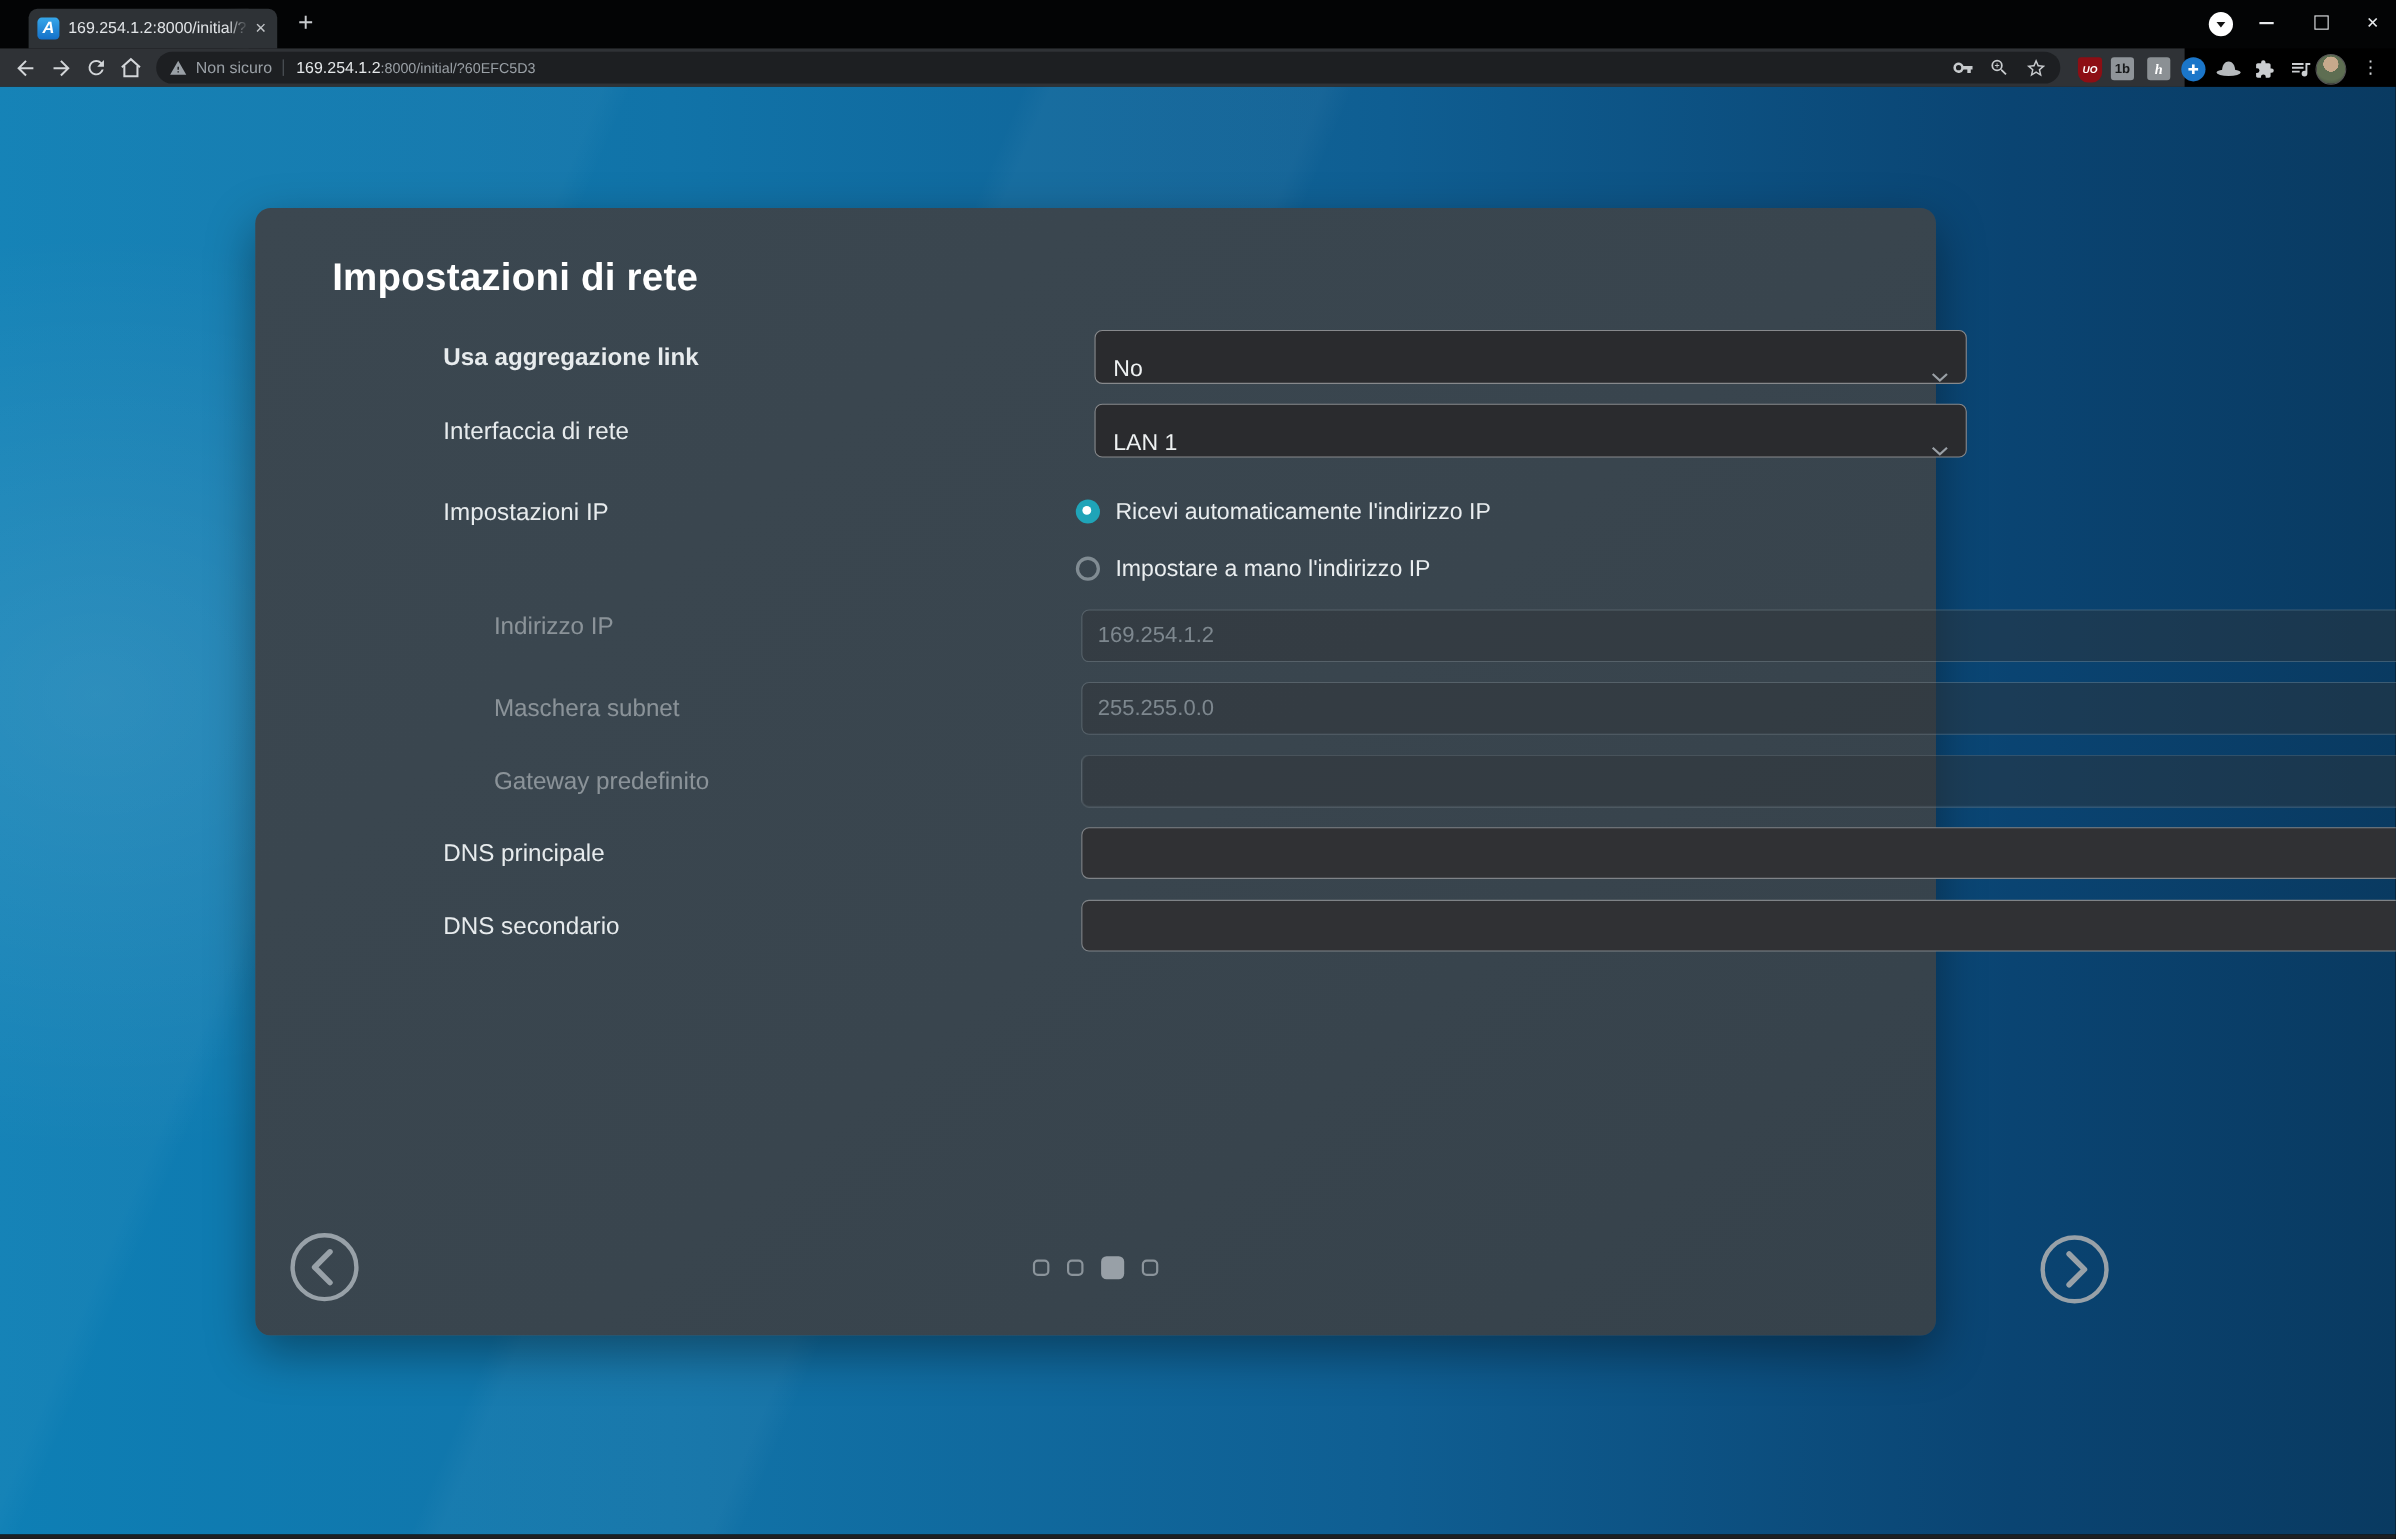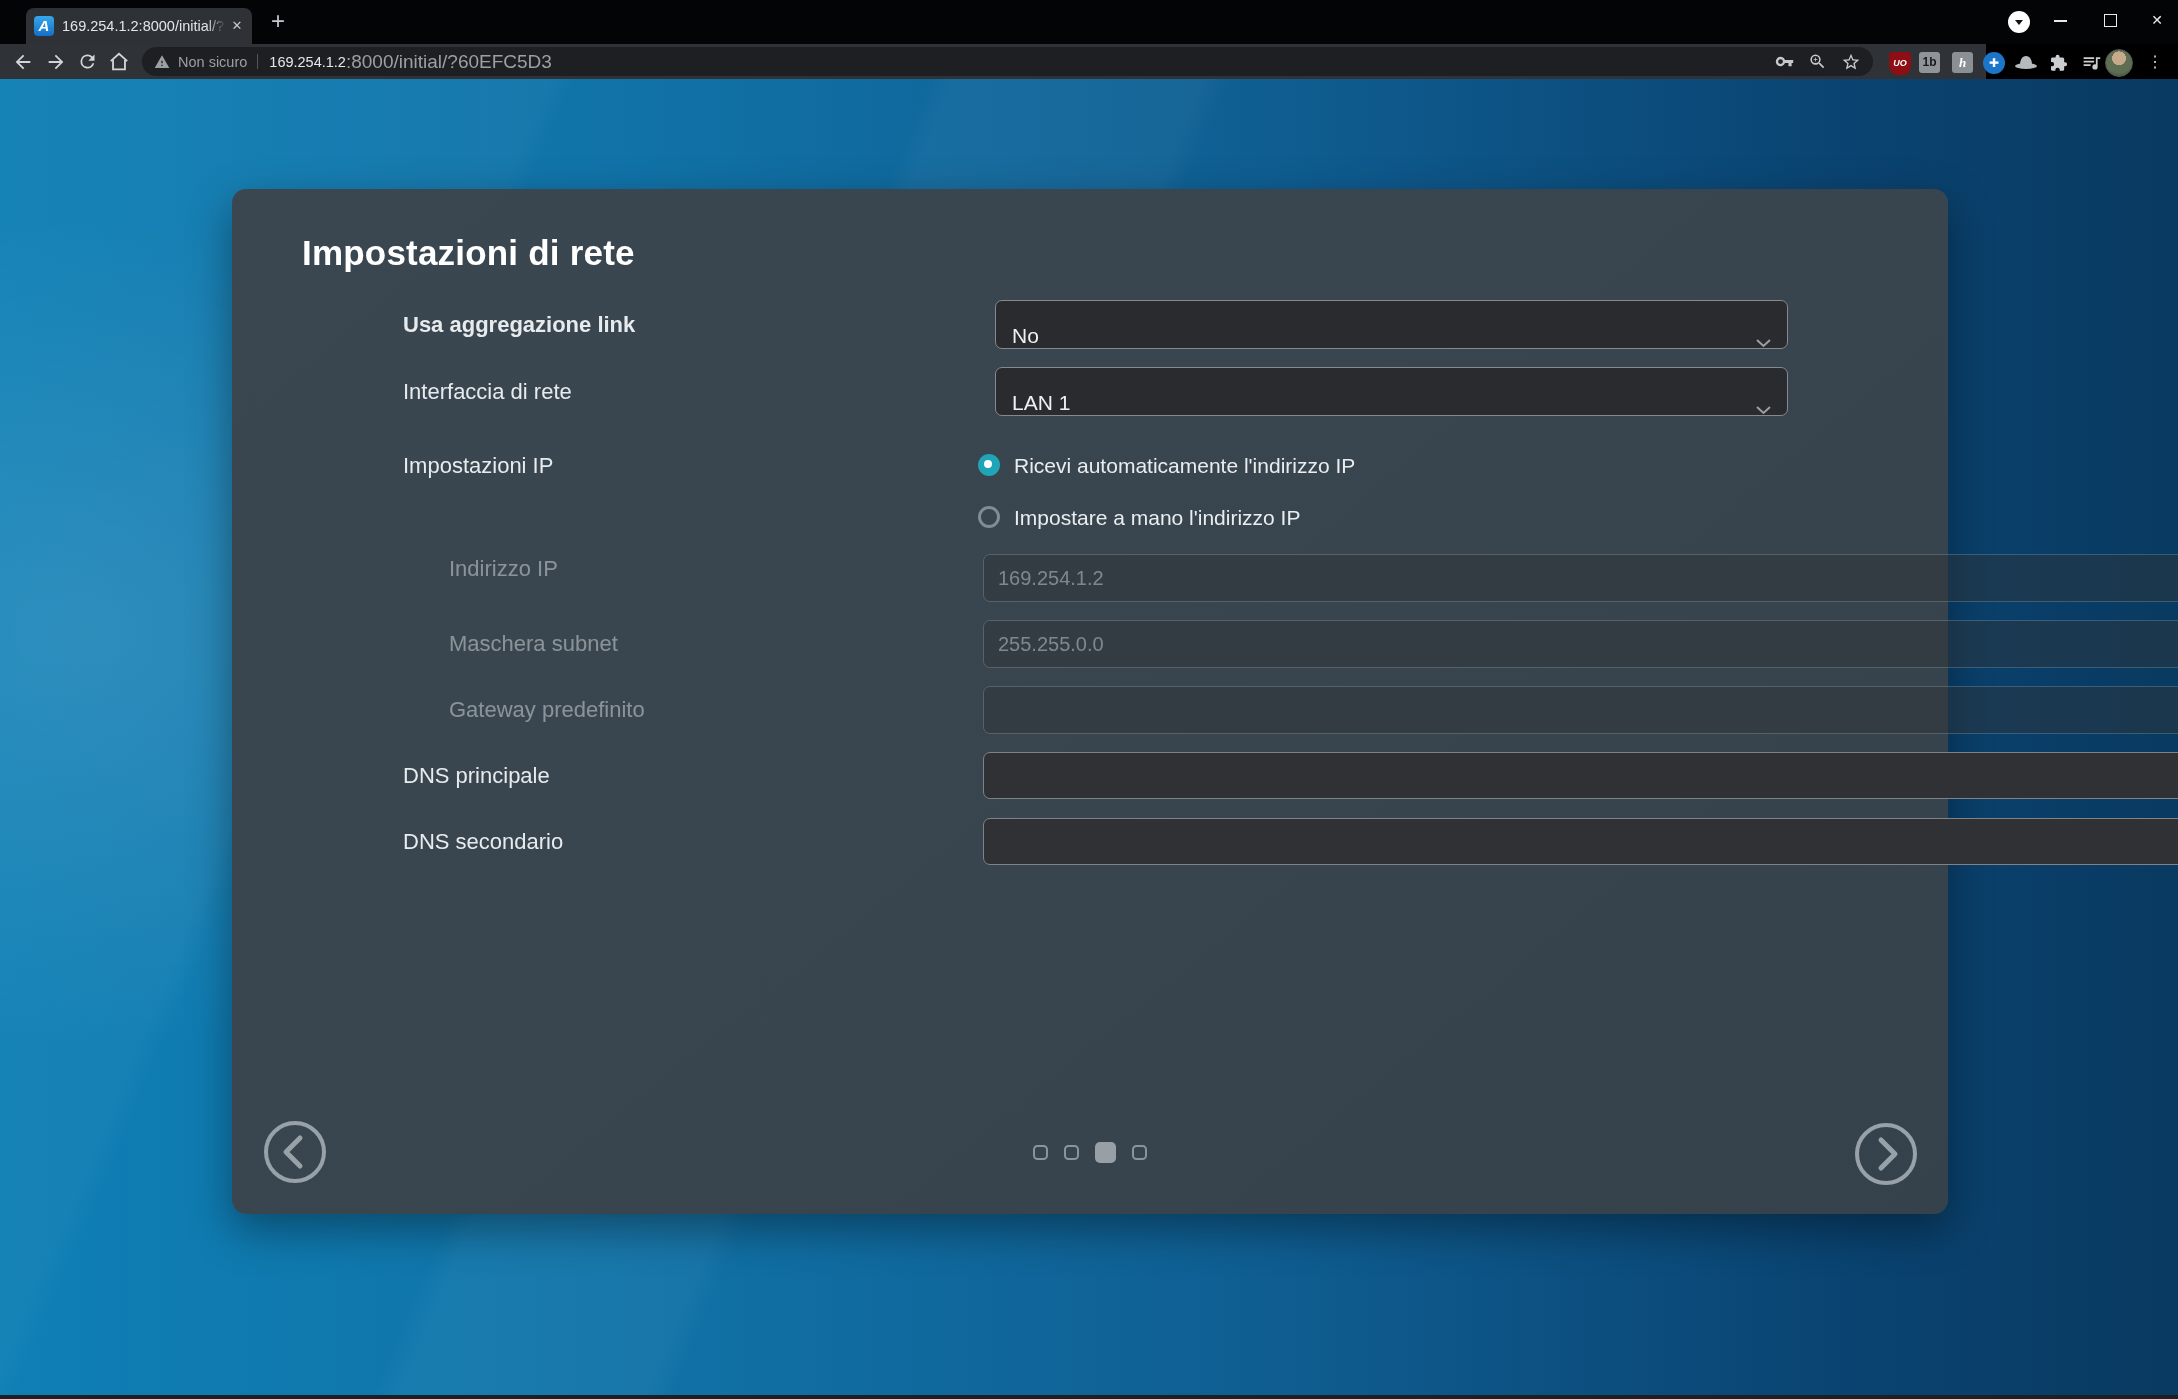--- a/index.html
+++ b/index.html
@@ -27,21 +27,21 @@
   #win-close{left:2149px;top:12px;width:16px;height:16px;line-height:16px;text-align:center;color:#e8eaed;font-size:14px;}
 
   #toolbar{left:0;top:44px;width:1986px;height:35px;background:#2f3236;}
   .tb-icon{top:7px;width:22px;height:22px;}
   .tb-icon svg{display:block;}
   #omnibox{left:142px;top:3px;width:1731px;height:29px;border-radius:15px;background:#1d1f22;
            display:flex;align-items:center;padding:0 12px;box-sizing:border-box;}
   #omnibox .sec{color:#9aa0a6;font-size:14.5px;margin:0 10px 0 8px;}
   #omnibox .div{width:1px;height:15px;background:#52565c;margin-right:11px;}
   #omnibox .host{color:#e5e8ea;font-size:14.5px;}
-  #omnibox .path{color:#9aa0a6;font-size:19px;}
+  #omnibox .path{color:#9aa0a6;font-size:13px;}
   #omnibox .sp{flex:1;}
   #omnibox .oicon{margin-left:14px;display:flex;}
   .ext{top:8px;display:flex;align-items:center;justify-content:center;}
   .badge{width:21px;height:21px;border-radius:3px;font-weight:bold;text-align:center;}
   #ext-ublock{left:1889px;width:22px;height:23px;background:#8d0e14;border-radius:3px 3px 9px 9px;
               color:#fff;font-size:9px;line-height:23px;text-align:center;font-weight:bold;font-style:italic;}
   #ext-1b{left:1919px;background:#8f9499;color:#17191b;font-size:12px;line-height:21px;}
   #ext-h{left:1952px;background:#8b9094;color:#fff;font-size:13px;line-height:21px;font-style:italic;font-family:"Liberation Serif",serif;}
   #ext-blue{left:1983px;width:22px;height:22px;border-radius:50%;background:#1b76c9;color:#fff;
             font-size:12px;line-height:22px;text-align:center;}
@@ -55,21 +55,21 @@
 
   
   #page{left:0;top:79px;width:2178px;height:1316px;
     background:
       radial-gradient(900px 700px at 4% 42%,rgba(255,255,255,.10),rgba(255,255,255,0) 60%),
       linear-gradient(113deg,rgba(255,255,255,.03) 20%,rgba(255,255,255,0) 21%,rgba(255,255,255,0) 34%,rgba(255,255,255,.035) 35%,rgba(255,255,255,.035) 44%,rgba(255,255,255,0) 45%),
       linear-gradient(to right,#0e7fb5 0%,#1173a8 28%,#0f5e92 58%,#0a4472 84%,#093a61 100%);}
   #taskbar-sliver{left:0;top:1395px;width:2178px;height:4px;background:#1d2023;}
 
   
-  #card{left:232px;top:110px;width:1716px;height:1025px;border-radius:14px;
+  #card{left:232px;top:110px;width:1528px;height:1025px;border-radius:14px;
         background:linear-gradient(140deg,#3b4750 0%,#39454e 55%,#36424b 100%);
         box-shadow:0 16px 44px rgba(0,0,0,.38);}
   #card-title{left:70px;top:44px;font-size:35px;font-weight:bold;color:#fff;letter-spacing:.2px;}
 
   .flabel{left:171px;color:#e7ebed;font-size:22px;}
   .flabel.indent{left:217px;}
   .rbox{left:751px;width:793px;box-sizing:border-box;}
 
   .select{height:49px;background:#2a2b2e;border:1px solid #87898c;border-radius:7px;
           color:#eef1f2;font-size:21px;display:flex;align-items:flex-end;padding:0 16px;margin-left:12px;}

